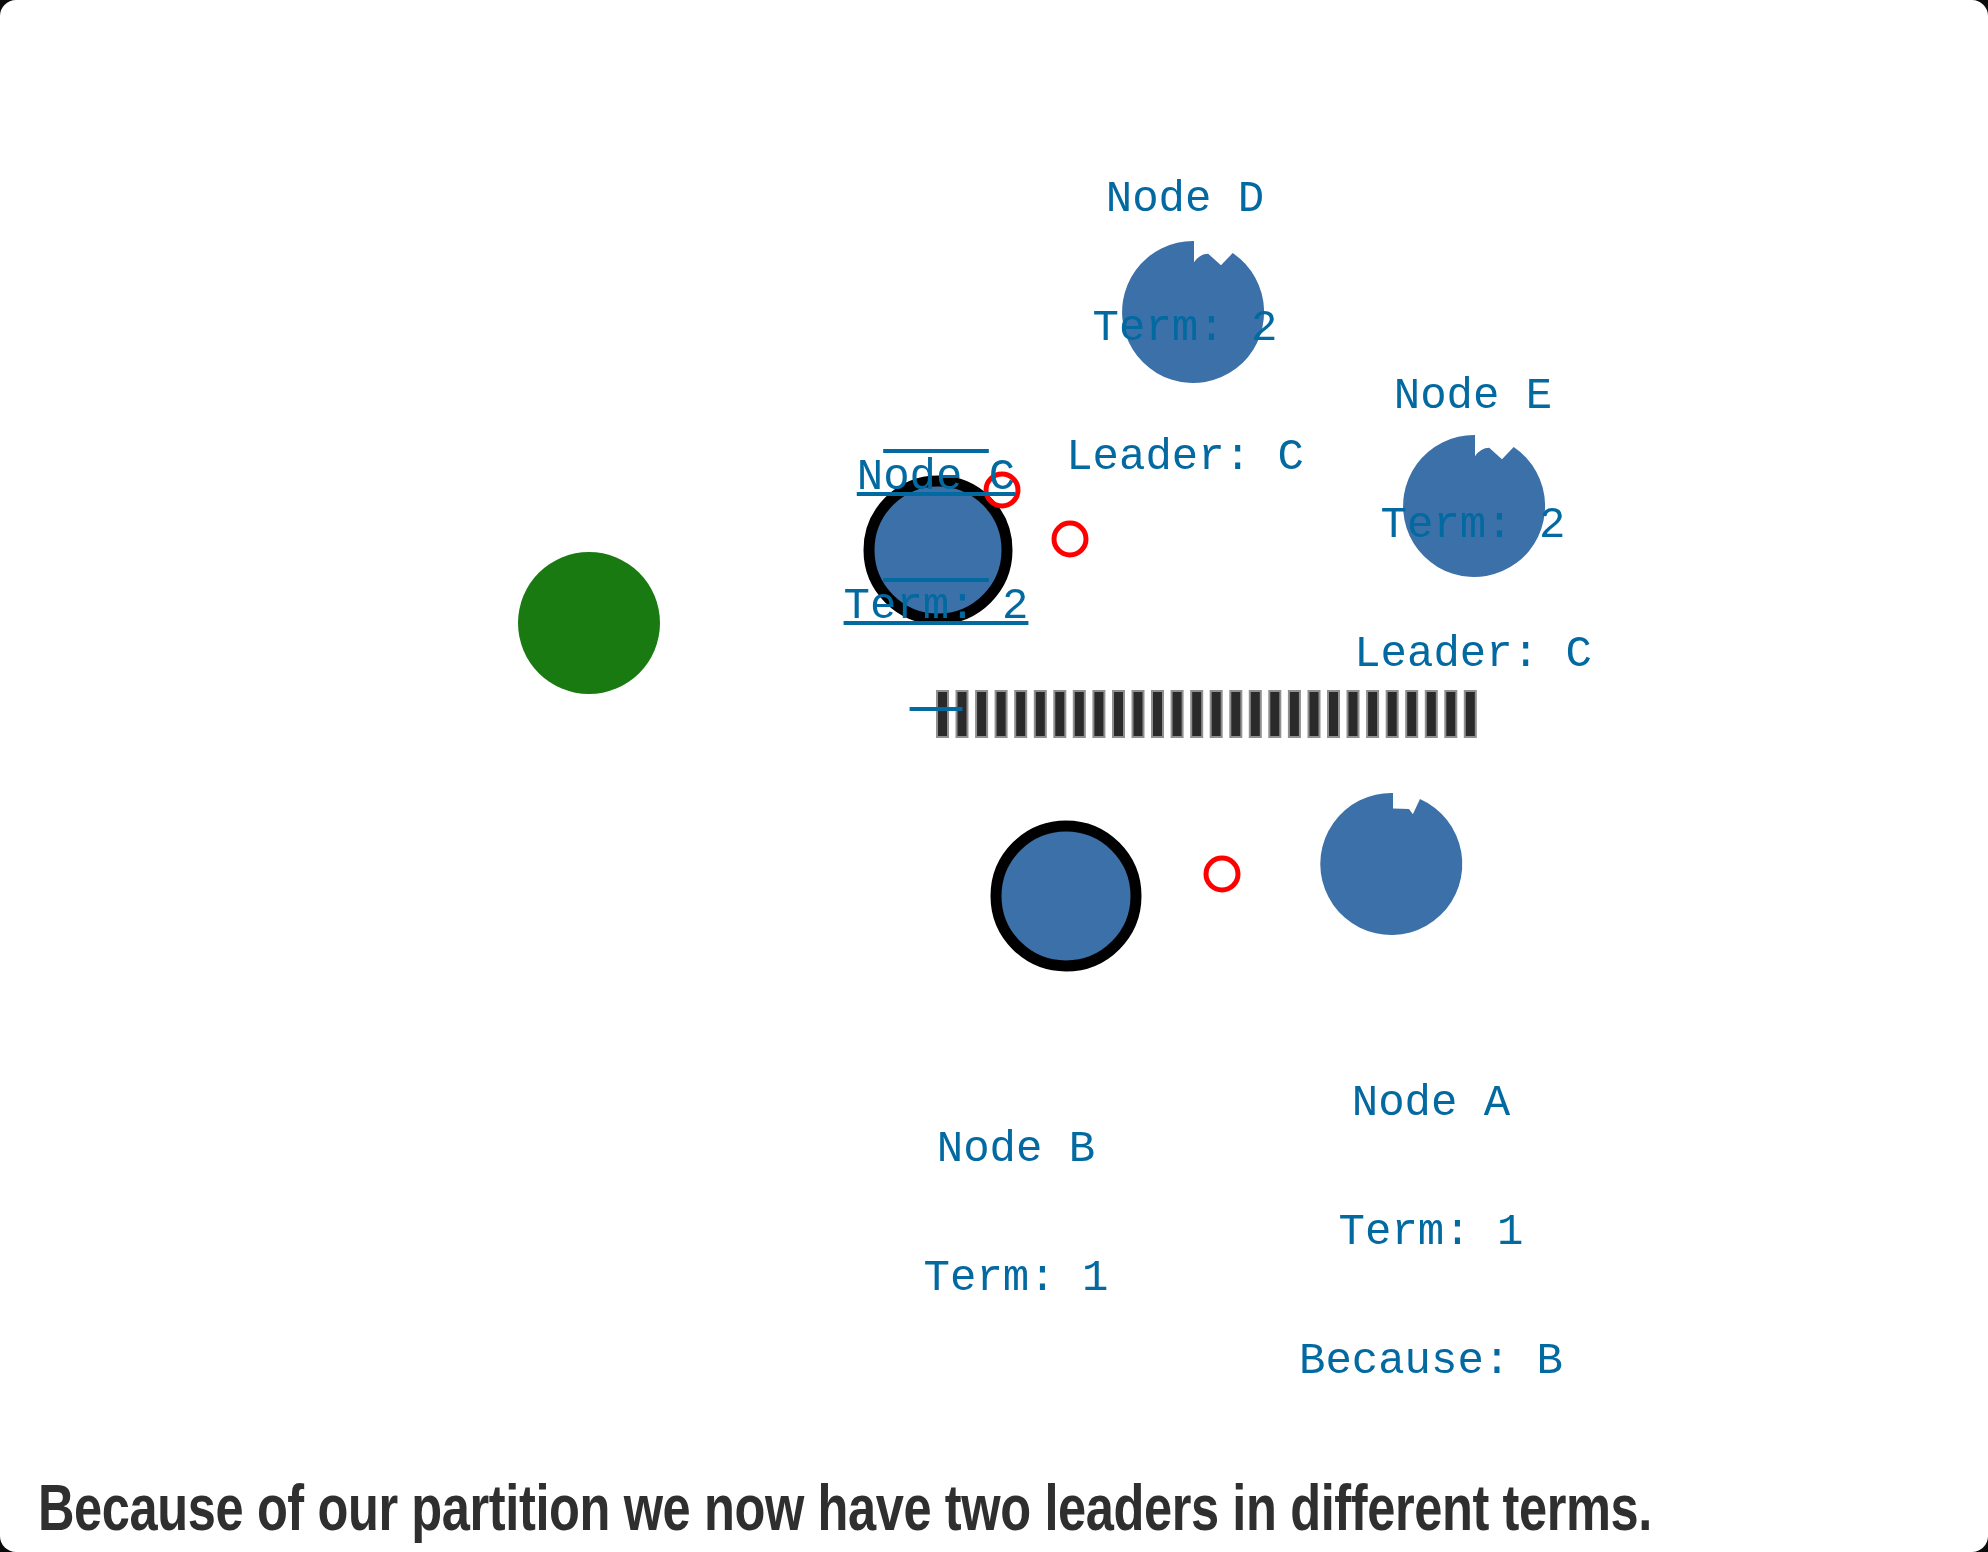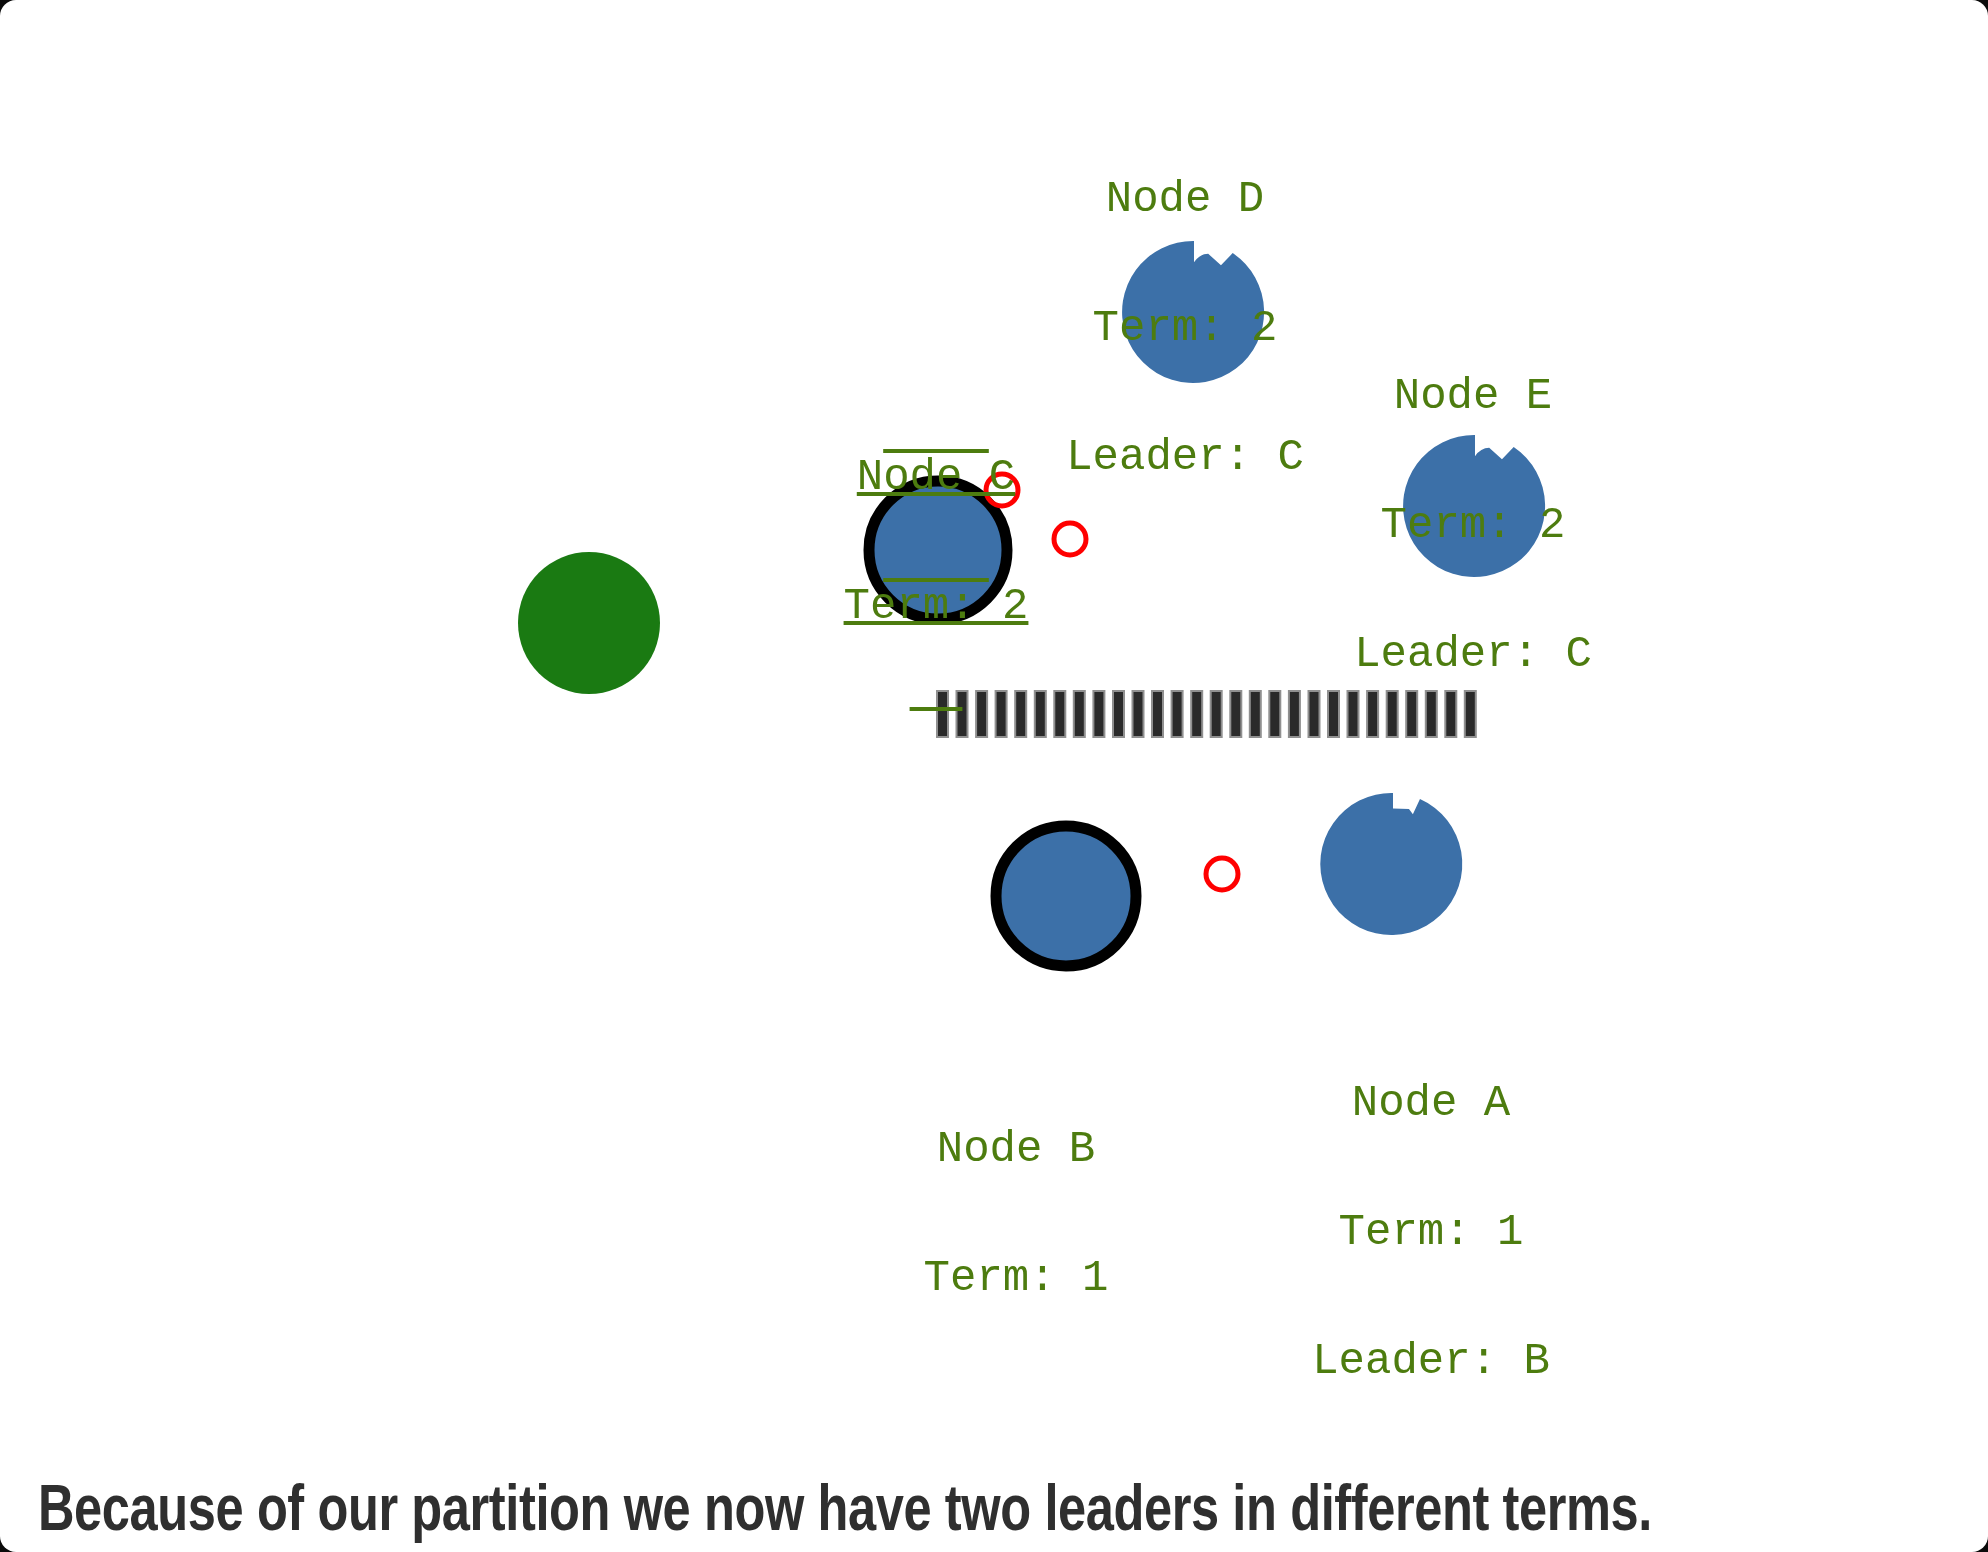--- a/index.html
+++ b/index.html
@@ -13,21 +13,21 @@
   }
   #diagram-svg{position:absolute;left:0;top:0;}
   .nlabel{
     position:absolute;
     transform:translateX(-50%);
     text-align:center;
     white-space:pre;
     font-family:"Liberation Mono","DejaVu Sans Mono",monospace;
     font-size:44px;
     line-height:43px;
-    color:#4d7c0f;
+    color:#0369a1;
   }
   .caption{
     position:absolute;
     left:38px;
     top:1476px;
     font-family:"Liberation Sans",sans-serif;
     font-weight:700;
     font-size:64px;
     line-height:64px;
     color:#2f2f2f;
@@ -100,18 +100,18 @@
   </div>
 
   <div class="nlabel" id="nl-3" style="left: 1016px; top: 1042px;">
     <div>Node B</div>
     <div>Term: 1</div>
   </div>
 
   <div class="nlabel" id="nl-4" style="left: 1393px; top: 996px; margin-left: 38px;">
     <div>Node A</div>
     <div>Term: 1</div>
-    <div>Leader: B</div>
+    <div>Because: B</div>
   </div>
 
   <div class="caption">Because of our partition we now have two leaders in different terms.</div>
 
 </div>
 
 </body></html>

